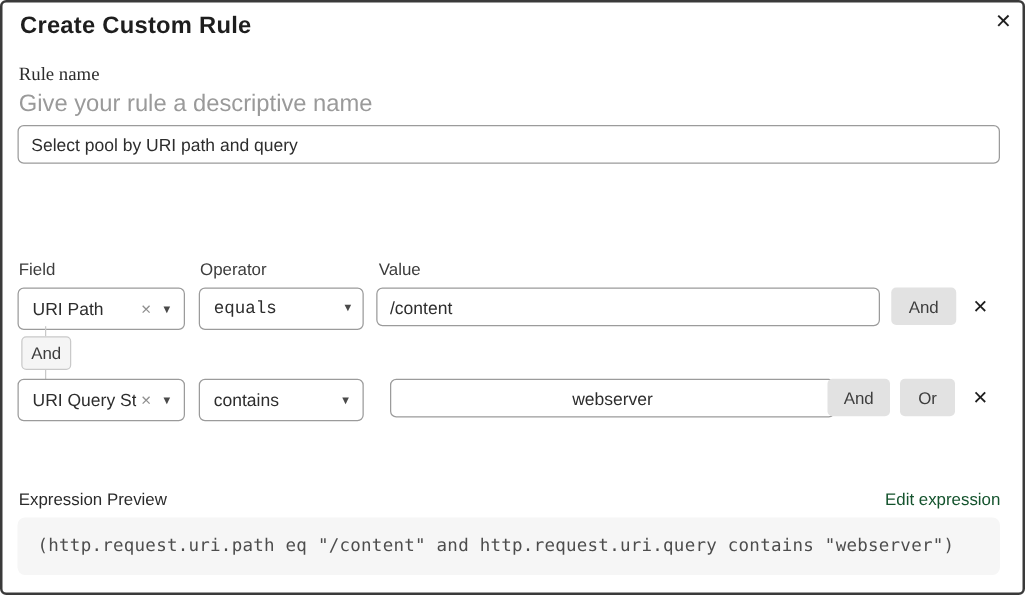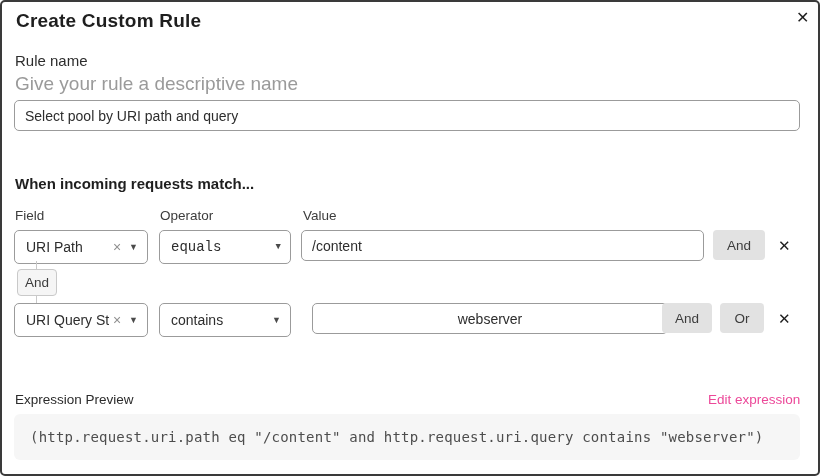--- a/index.html
+++ b/index.html
@@ -9,21 +9,21 @@
     width:820px;height:476px;
     background:#fff;
     border:2px solid #3a3a3a;
     border-radius:5px;
     font-family:"Liberation Sans","DejaVu Sans",sans-serif;
     overflow:hidden;
   }
   .abs{position:absolute;}
   .title{left:14px;top:8px;font-size:19px;font-weight:700;color:#1e1e1e;letter-spacing:.2px;}
   .close{left:792px;top:6px;font-size:16px;font-weight:700;color:#1e1e1e;cursor:pointer;line-height:1;padding:2px;}
-  .lbl-strong{font-size:15px;color:#2d2d2d;}
+  .lbl-strong{font-size:15px;color:#2d2d2d;font-family:Liberation Serif, serif;}
   .lbl-helper{font-size:19px;color:#9a9a9a;}
   .heading{font-size:15px;font-weight:700;color:#1f1f1f;}
   .col-lbl{font-size:13.5px;color:#3c3c3c;}
   .txt{
     height:31px;border:1px solid #9b9b9b;border-radius:5px;
     padding:12px 10px;font-size:14px;color:#2d2d2d;
     font-family:"Liberation Sans","DejaVu Sans",sans-serif;outline:none;background:#fff;
   }
   .sel{
     display:flex;align-items:center;height:34px;
@@ -39,21 +39,21 @@
     font-family:"Liberation Sans","DejaVu Sans",sans-serif;
   }
   .xbtn{font-size:15px;font-weight:700;color:#1d1d1d;cursor:pointer;line-height:1;}
   .conn-line{width:1px;background:#c9c9c9;}
   .conn-badge{
     width:40px;height:27px;background:#f5f5f5;border:1px solid #c9c9c9;border-radius:4px;
     display:flex;align-items:center;justify-content:center;
     font-size:13.5px;color:#3c3c3c;
   }
   .expr-lbl{font-size:13.5px;color:#2b2b2b;}
-  .edit-link{font-size:13.5px;color:#ec4899;cursor:pointer;}
+  .edit-link{font-size:13.5px;color:#14532d;cursor:pointer;}
   .code-box{
     left:12px;top:412px;width:786px;height:46px;
     background:#f6f6f6;border-radius:6px;
     display:flex;align-items:center;
   }
   .code-text{
     margin-left:16px;
     font-family:"DejaVu Sans Mono","Liberation Mono",monospace;
     font-size:14px;letter-spacing:.2px;color:#4d4d4d;white-space:nowrap;
   }
@@ -63,21 +63,20 @@
 
 <div class="dialog">
 
   <div class="abs title">Create Custom Rule</div>
   <div class="abs close">✕</div>
 
   <div class="abs lbl-strong" style="left:13px;top:50px;">Rule name</div>
   <div class="abs lbl-helper" style="left:13px;top:71px;">Give your rule a descriptive name</div>
   <input class="abs txt" style="left: 12px; top: 98px; width: 786px;" value="Select pool by URI path and query">
 
-  <div class="abs heading" style="left:13px;top:173px;">When incoming requests match...</div>
 
   <div class="abs col-lbl" style="left:13px;top:206px;">Field</div>
   <div class="abs col-lbl" style="left:158px;top:206px;">Operator</div>
   <div class="abs col-lbl" style="left:301px;top:206px;">Value</div>
 
   <div class="abs sel" style="left:12px;top:228px;width:134px;">
     <span class="lbl">URI Path</span>
     <span class="clr">×</span>
     <span class="car">▼</span>
   </div>

